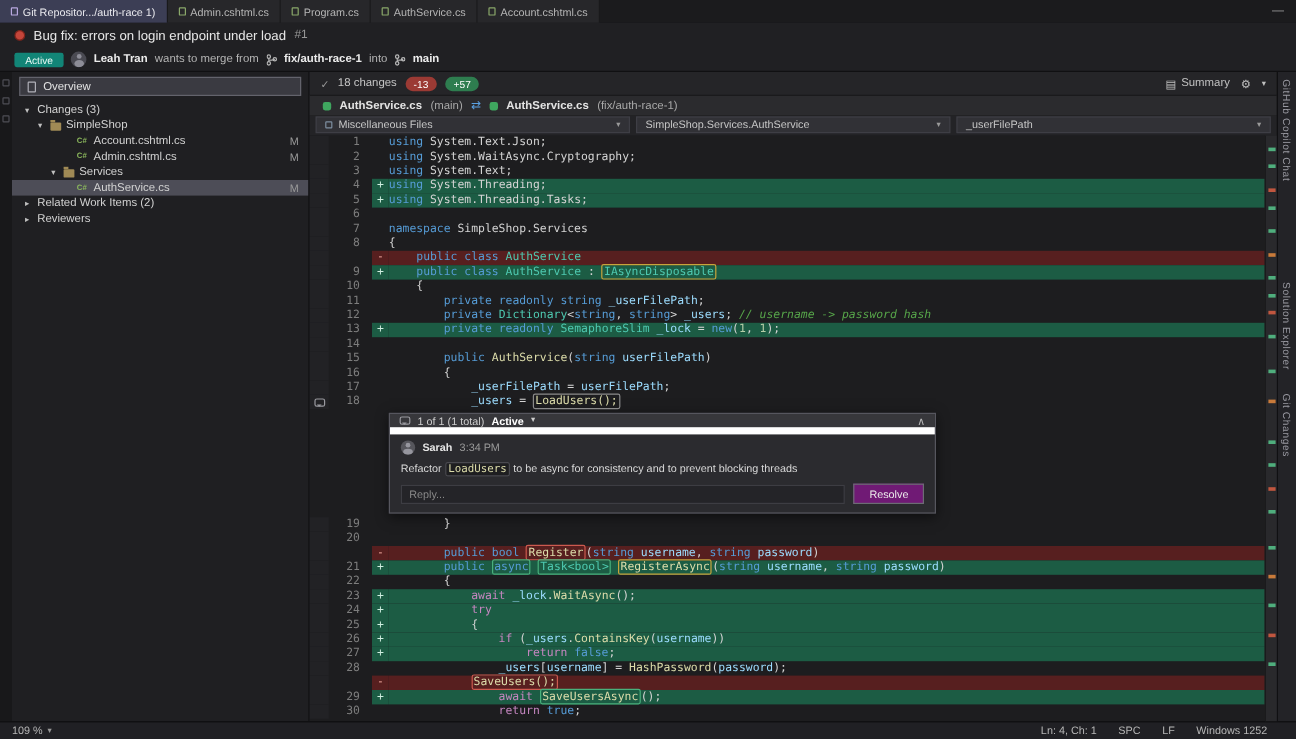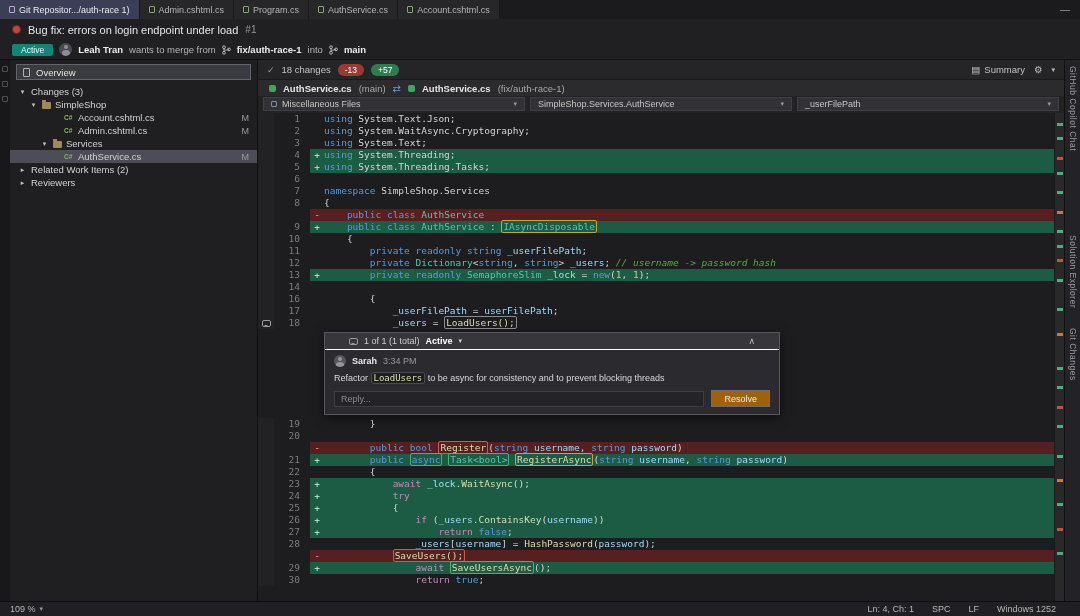--- a/index.html
+++ b/index.html
@@ -92,37 +92,37 @@
   .bx-g { border-color:#49b07c; }
   .bx-r { border-color:#cc5a4f; }
   .bx-gray { border-color:#8a8a8a; }
 
   .bubble { width:9px; height:7px; border:1px solid #9a9aa0; border-radius:2px; position:relative; }
   .bubble::after { content:""; position:absolute; left:1px; bottom:-3px; border:2px solid transparent; border-top-color:#9a9aa0; }
 
   
   .thread-row { padding:3px 0 3px 66px; }
   .thread { width:456px; background:#2b2b2f; border:1px solid #56565e; box-shadow:0 3px 10px rgba(0,0,0,.55); font-family:"Liberation Sans",sans-serif; }
-  .thread-head { height:17px; background:#37373b; display:flex; align-items:center; gap:6px; padding:0 24px; font-size:9px; color:#cdcdcd; border-bottom:1px solid #ffffff; }
+  .thread-head { height:17px; background:#37373b; display:flex; align-items:center; gap:6px; padding:0 8px; font-size:9px; color:#cdcdcd; border-bottom:6px solid #ffffff; }
   .thread-status { color:#ffffff; font-weight:bold; }
   .thread-caret { font-size:7px; }
   .collapse-icon { margin-left:auto; color:#b8b8b8; }
   .thread-body { padding:5px 9px 7px; }
   .t-author { display:flex; align-items:center; gap:6px; font-size:9px; color:#b8b8b8; }
   .t-avatar { width:12px; height:12px; border-radius:50%; background:#56565c; position:relative; overflow:hidden; flex:none; }
   .t-avatar::before { content:""; position:absolute; top:2px; left:4px; width:4px; height:4px; border-radius:50%; background:#96969e; }
   .t-avatar::after { content:""; position:absolute; top:7px; left:2px; width:8px; height:5px; border-radius:50%; background:#96969e; }
   .t-name { color:#e6e6e6; font-weight:bold; }
   .t-time { color:#9a9a9a; }
   .t-text { font-size:9px; color:#d8d8d8; margin:5px 0 6px; }
   .t-code { font-family:"DejaVu Sans Mono",monospace; background:#1e1e20; border:1px solid #4a4a50; border-radius:2px; padding:0 2px; color:#dcdcaa; }
   .t-reply { display:flex; gap:7px; align-items:center; }
   .t-input { flex:1; background:#242428; border:1px solid #3d3d43; color:#bcbcbc; font-size:9px; height:16px; padding:0 6px; outline:none; }
   .t-input::placeholder { color:#8a8a8a; }
-  .t-resolve { background:#a16207; border:1px solid #6c6c74; color:#ececec; font-size:9px; height:17px; padding:0 12px; cursor:default; }
+  .t-resolve { background:#701a75; border:1px solid #6c6c74; color:#ececec; font-size:9px; height:17px; padding:0 12px; cursor:default; }
 
   
   .ruler { width:10px; background:#29292c; position:relative; flex:none; border-left:1px solid #1a1a1c; }
   .mark { position:absolute; left:2px; width:6px; height:3px; }
   .rightbar { width:16px; background:#232327; border-left:1px solid #101012; display:flex; flex-direction:column; align-items:center; font-size:8.5px; color:#9a9aa2; flex:none; }
   .vtab { writing-mode:vertical-rl; letter-spacing:.5px; cursor:default; }
   .vtab-1 { margin-top:6px; }
   .vtab-2 { margin-top:84px; }
   .vtab-3 { margin-top:20px; }
 
@@ -377,20 +377,26 @@
               <span class="cmt-col"></span>
               <span class="ln">13</span>
               <span class="mk">+</span>
               <span class="codeseg"><span class="tk tk-p">        </span><span class="tk tk-k">private</span><span class="tk tk-p"> </span><span class="tk tk-k">readonly</span><span class="tk tk-p"> </span><span class="tk tk-t">SemaphoreSlim</span><span class="tk tk-p"> </span><span class="tk tk-v">_lock</span><span class="tk tk-p"> = </span><span class="tk tk-k">new</span><span class="tk tk-p">(</span><span class="tk tk-num">1</span><span class="tk tk-p">, </span><span class="tk tk-num">1</span><span class="tk tk-p">);</span></span>
             </div>
             <div class="line ctx">
               <span class="cmt-col"></span>
               <span class="ln">14</span>
               <span class="mk"></span>
               <span class="codeseg"></span>
+            </div>
+            <div class="line ctx">
+              <span class="cmt-col"></span>
+              <span class="ln">15</span>
+              <span class="mk"></span>
+              <span class="codeseg"><span class="tk tk-p">        </span><span class="tk tk-k">public</span><span class="tk tk-p"> </span><span class="tk tk-m">AuthService</span><span class="tk tk-p">(</span><span class="tk tk-k">string</span><span class="tk tk-p"> </span><span class="tk tk-v">userFilePath</span><span class="tk tk-p">)</span></span>
             </div>
             <div class="line ctx">
               <span class="cmt-col"></span>
               <span class="ln">16</span>
               <span class="mk"></span>
               <span class="codeseg"><span class="tk tk-p">        {</span></span>
             </div>
             <div class="line ctx">
               <span class="cmt-col"></span>
               <span class="ln">17</span>

